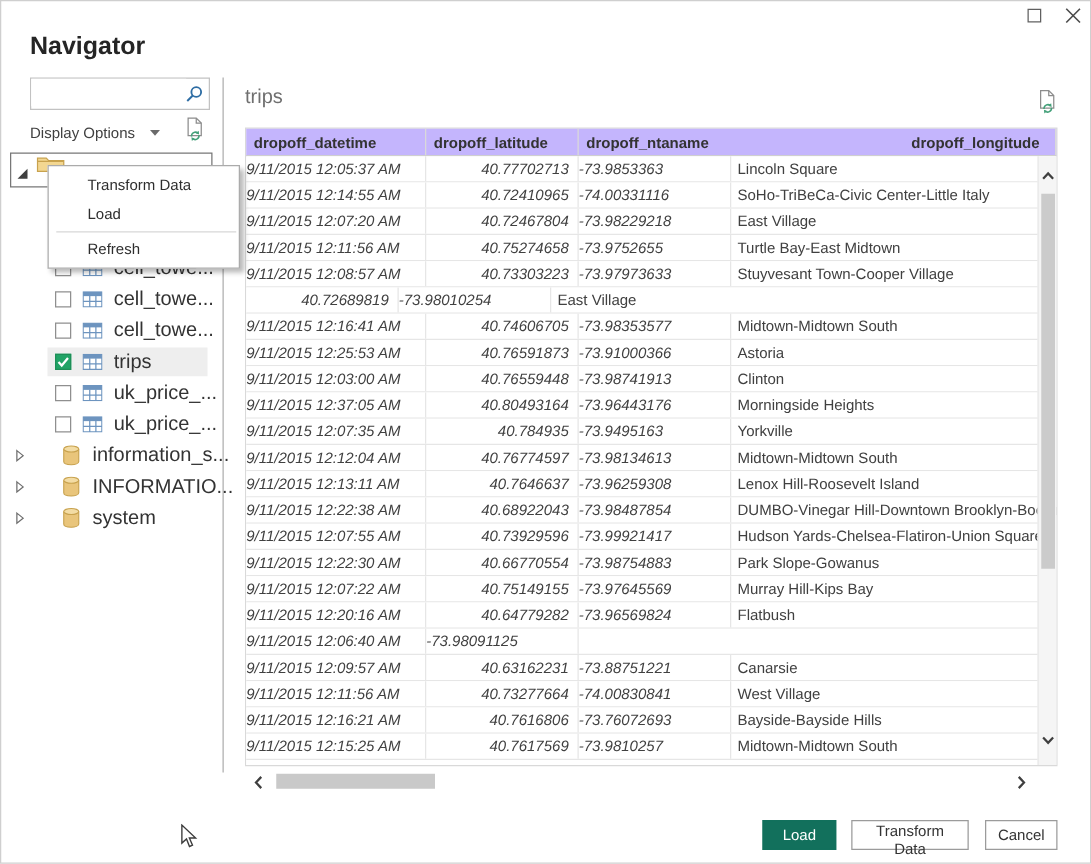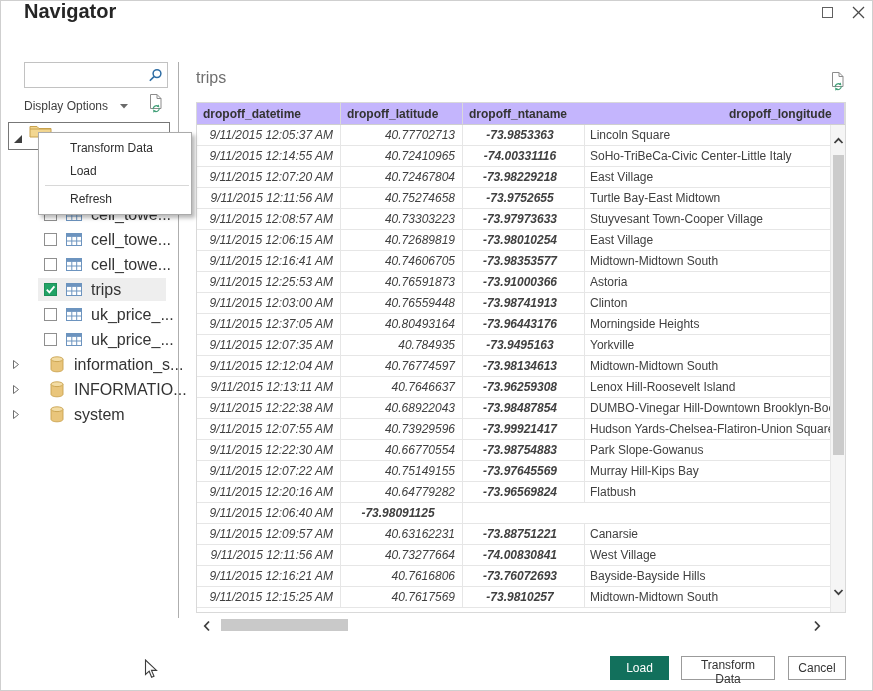--- a/index.html
+++ b/index.html
@@ -3,21 +3,21 @@
 <meta charset="utf-8">
 <style>
   html,body{margin:0;padding:0;}
   body{
     position:relative;width:873px;height:691px;background:#fff;overflow:hidden;
     font-family:"Liberation Sans","DejaVu Sans",sans-serif;color:#333;
   }
   body::after{content:"";position:absolute;inset:0;border:1px solid #cfcfcf;pointer-events:none;}
 
   
-  .title{position:absolute;left:24px;top:0;font-size:20px;font-weight:bold;color:#252525;}
+  .title{position:absolute;left:24px;top:26px;font-size:20px;font-weight:bold;color:#252525;}
   .wmax{position:absolute;left:822px;top:7px;width:11px;height:11px;border:1px solid #606060;background:#fff;padding:0;cursor:default;}
   .wclose{position:absolute;left:851px;top:5px;width:15px;height:15px;line-height:0;background:none;border:none;padding:0;}
 
   
   .search{position:absolute;left:24px;top:62px;width:144px;height:26px;border:1px solid #c2c2c2;box-sizing:border-box;background:#fff;}
   .search input{position:absolute;left:0;top:0;width:118px;height:22px;border:none;outline:none;font-size:12px;padding:0 0 0 6px;font-family:inherit;}
   .search .mag{position:absolute;right:4px;top:5px;line-height:0;}
   .dopts{position:absolute;left:24px;top:97px;height:18px;display:flex;align-items:center;gap:12px;font-size:12px;color:#3f3f3f;}
   .side-refresh{position:absolute;left:147px;top:93px;line-height:0;}
   .vdivider{position:absolute;left:178px;top:62px;width:1px;height:556px;background:#aeaeae;}
@@ -47,23 +47,23 @@
 
   
   .ptitle{position:absolute;left:196px;top:69px;font-size:16px;color:#6f6f6f;}
   .prev-refresh{position:absolute;left:829px;top:71px;line-height:0;}
   .ptable{position:absolute;left:196px;top:102px;width:650px;box-sizing:border-box;border:1px solid #d9d9d9;background:#fff;}
   .phead{display:flex;height:22px;background:#c4b5fd;border-bottom:1px solid #cfcfcf;box-sizing:border-box;}
   .hc{font-size:12px;font-weight:bold;color:#333;padding:4px 0 0 6px;border-right:1px solid #d9d9d9;box-sizing:border-box;white-space:nowrap;overflow:hidden;}
   .hc0{width:144px;} .hc1{width:122px;} .hc2{width:122px;} .hc3{flex:1;border-right:none;}
   .prow{display:flex;height:21px;border-bottom:1px solid #e6e6e6;box-sizing:border-box;background:#fff;}
   .pc{font-size:12px;color:#404040;line-height:20px;box-sizing:border-box;border-right:1px solid #e6e6e6;white-space:nowrap;overflow:hidden;}
-  .c0{width:144px;text-align:right;font-style:italic;padding-right:7px;}
+  .c0{width:144px;text-align:left;font-style:italic;padding-right:7px;}
   .c1{width:122px;text-align:right;font-style:italic;padding-right:7px;}
-  .c2{width:122px;text-align:center;font-style:italic;padding-right:7px;font-weight:bold;}
+  .c2{width:122px;text-align:left;font-style:italic;padding-right:7px;}
   .c3{flex:1;padding-left:5px;border-right:none;}
   .sliver{height:4px;background:#fff;}
   .vscroll{position:absolute;right:0;top:22px;width:15px;height:487px;background:#f5f5f5;border-left:1px solid #e7e7e7;z-index:3;box-sizing:border-box;}
   .vup{position:absolute;left:1px;top:11px;line-height:0;}
   .vthumb{position:absolute;left:2px;top:30px;width:11px;height:300px;background:#cbcbcb;}
   .vdown{position:absolute;left:1px;bottom:15px;line-height:0;}
   .hscroll{position:absolute;left:196px;top:617px;width:632px;height:16px;background:#fff;}
   .hleft{position:absolute;left:6px;top:3px;line-height:0;}
   .hright{position:absolute;right:6px;top:3px;line-height:0;}
   .hthumb{position:absolute;left:25px;top:2px;width:127px;height:12px;background:#c9c9c9;}
@@ -283,21 +283,20 @@
         <div class="pc c2">-73.9752655</div>
         <div class="pc c3">Turtle Bay-East Midtown</div>
       </div>
       <div class="prow">
         <div class="pc c0">9/11/2015 12:08:57 AM</div>
         <div class="pc c1">40.73303223</div>
         <div class="pc c2">-73.97973633</div>
         <div class="pc c3">Stuyvesant Town-Cooper Village</div>
       </div>
       <div class="prow">
-        <div class="pc c0">9/11/2015 12:06:15 AM</div>
         <div class="pc c1">40.72689819</div>
         <div class="pc c2">-73.98010254</div>
         <div class="pc c3">East Village</div>
       </div>
       <div class="prow">
         <div class="pc c0">9/11/2015 12:16:41 AM</div>
         <div class="pc c1">40.74606705</div>
         <div class="pc c2">-73.98353577</div>
         <div class="pc c3">Midtown-Midtown South</div>
       </div>

